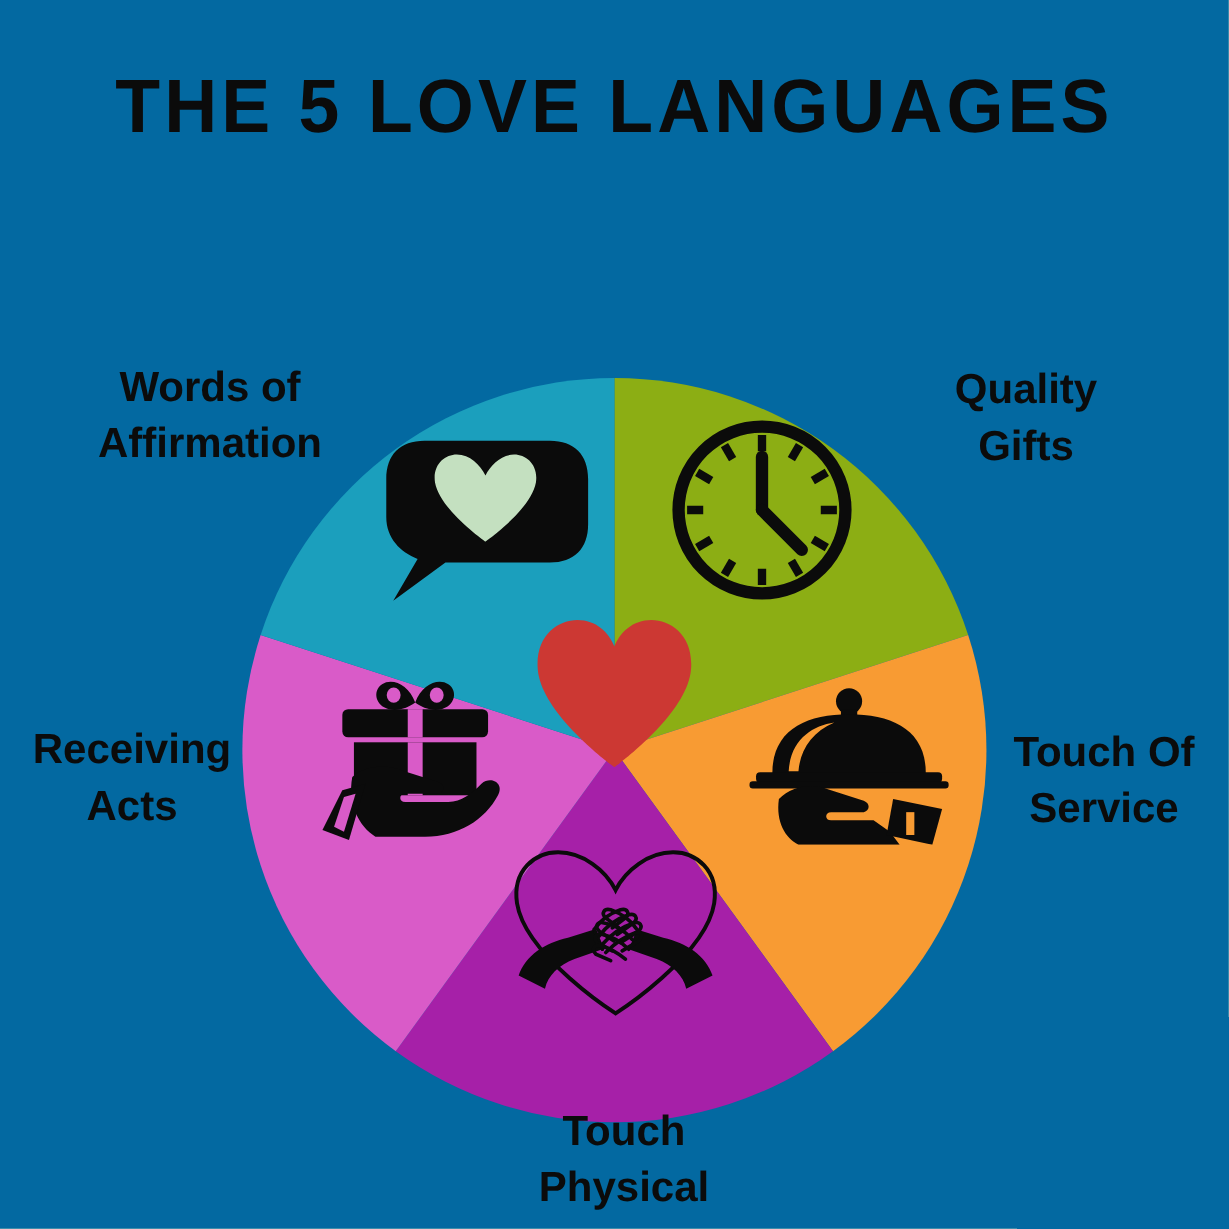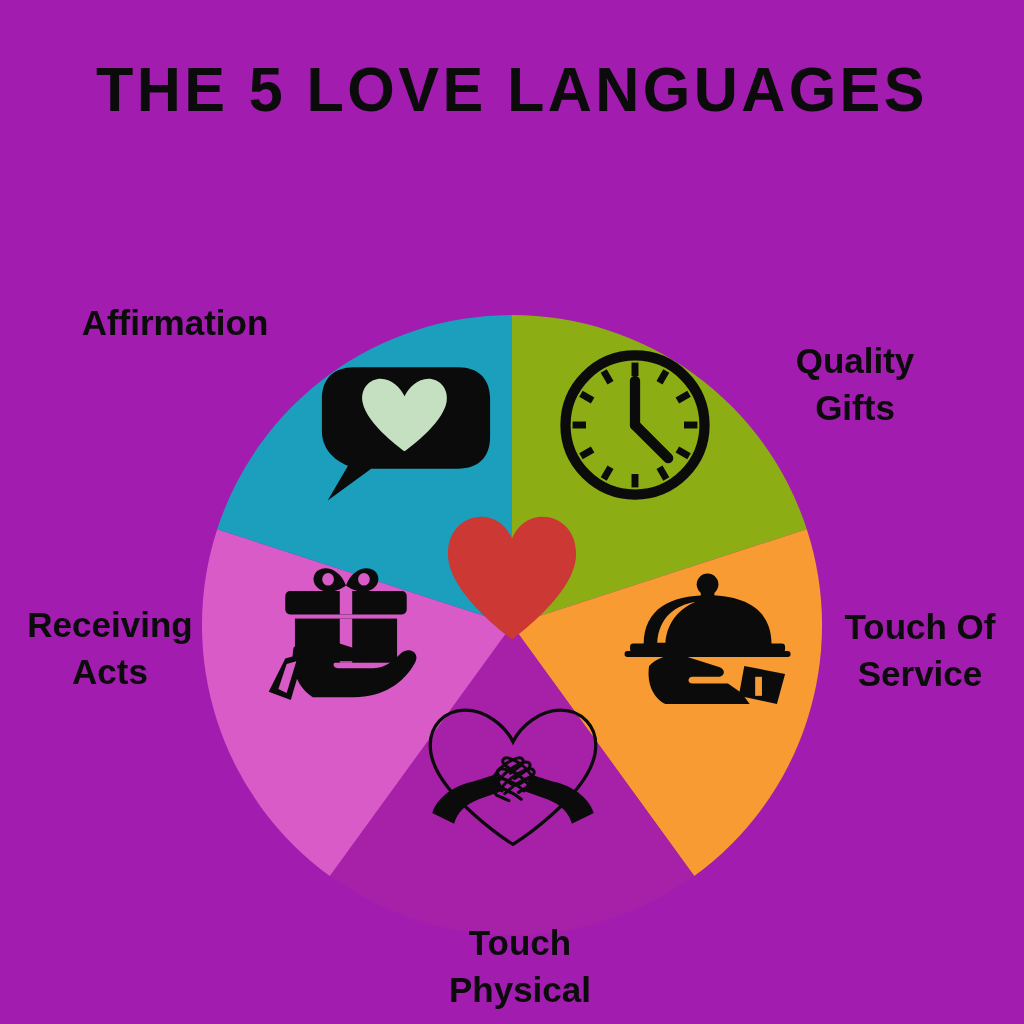--- a/index.html
+++ b/index.html
@@ -82,29 +82,29 @@
     position: absolute;
     font-family: "Liberation Sans", sans-serif;
     font-weight: bold;
     font-size: 35px;
     line-height: 1.33;
     color: #0b0b0b;
     text-align: center;
     white-space: nowrap;
   }
   #label-words-affirm    { left: 40px;  top: 300px; width: 270px; }
-  #label-quality-time    { left: 730px; top: 302px; width: 250px; margin-top: 36px; }
+  #label-quality-time    { left: 730px; top: 302px; width: 250px; }
   #label-acts-service    { left: 820px; top: 604px; width: 200px; }
   #label-receiving-gifts { left: 4px;   top: 602px; width: 212px; }
   #label-physical-touch  { left: 412px; top: 920px; width: 216px; }
 </style>
 </head>
 <body style="background: rgb(196, 224, 192);">
 
-<div id="poster" style="background: #a21caf;">
+<div id="poster" style="background: #0369a1;">
 
   <div id="title" style="color: rgb(11, 11, 11);">THE 5 LOVE LANGUAGES</div>
 
   <div id="wheel">
     <svg viewBox="0 0 620 620" xmlns="http://www.w3.org/2000/svg">
 
       <path fill="#8cae14" d="M310,310 L310,0 A310,310 0 0,1 604.8,214.2 Z"></path>
       <path fill="#f89b33" d="M310,310 L604.8,214.2 A310,310 0 0,1 492.2,561.0 Z"></path>
       <path fill="#a620a8" d="M310,310 L492.2,561.0 A310,310 0 0,1 127.8,561.0 Z"></path>
       <path fill="#d95bc8" d="M310,310 L127.8,561.0 A310,310 0 0,1 15.2,214.2 Z"></path>
@@ -284,20 +284,21 @@
                C59 64, 33 46, 30 30
                C28.5 20, 35.5 14, 42.5 14
                C50 14, 56 20, 59 26
                C62 20, 68 14, 75.5 14
                C82.5 14, 89.5 20, 88 30
                C85 46, 59 64, 59 64 Z" fill="#c4e0c0"></path>
     </svg>
   </div>
 
   <div class="label" id="label-words-affirm">
+    <div>Words of</div>
     <div>Affirmation</div>
   </div>
 
   <div class="label" id="label-quality-time">
     <div>Quality</div>
     <div>Gifts</div>
   </div>
 
   <div class="label" id="label-acts-service">
     <div>Touch Of</div>

